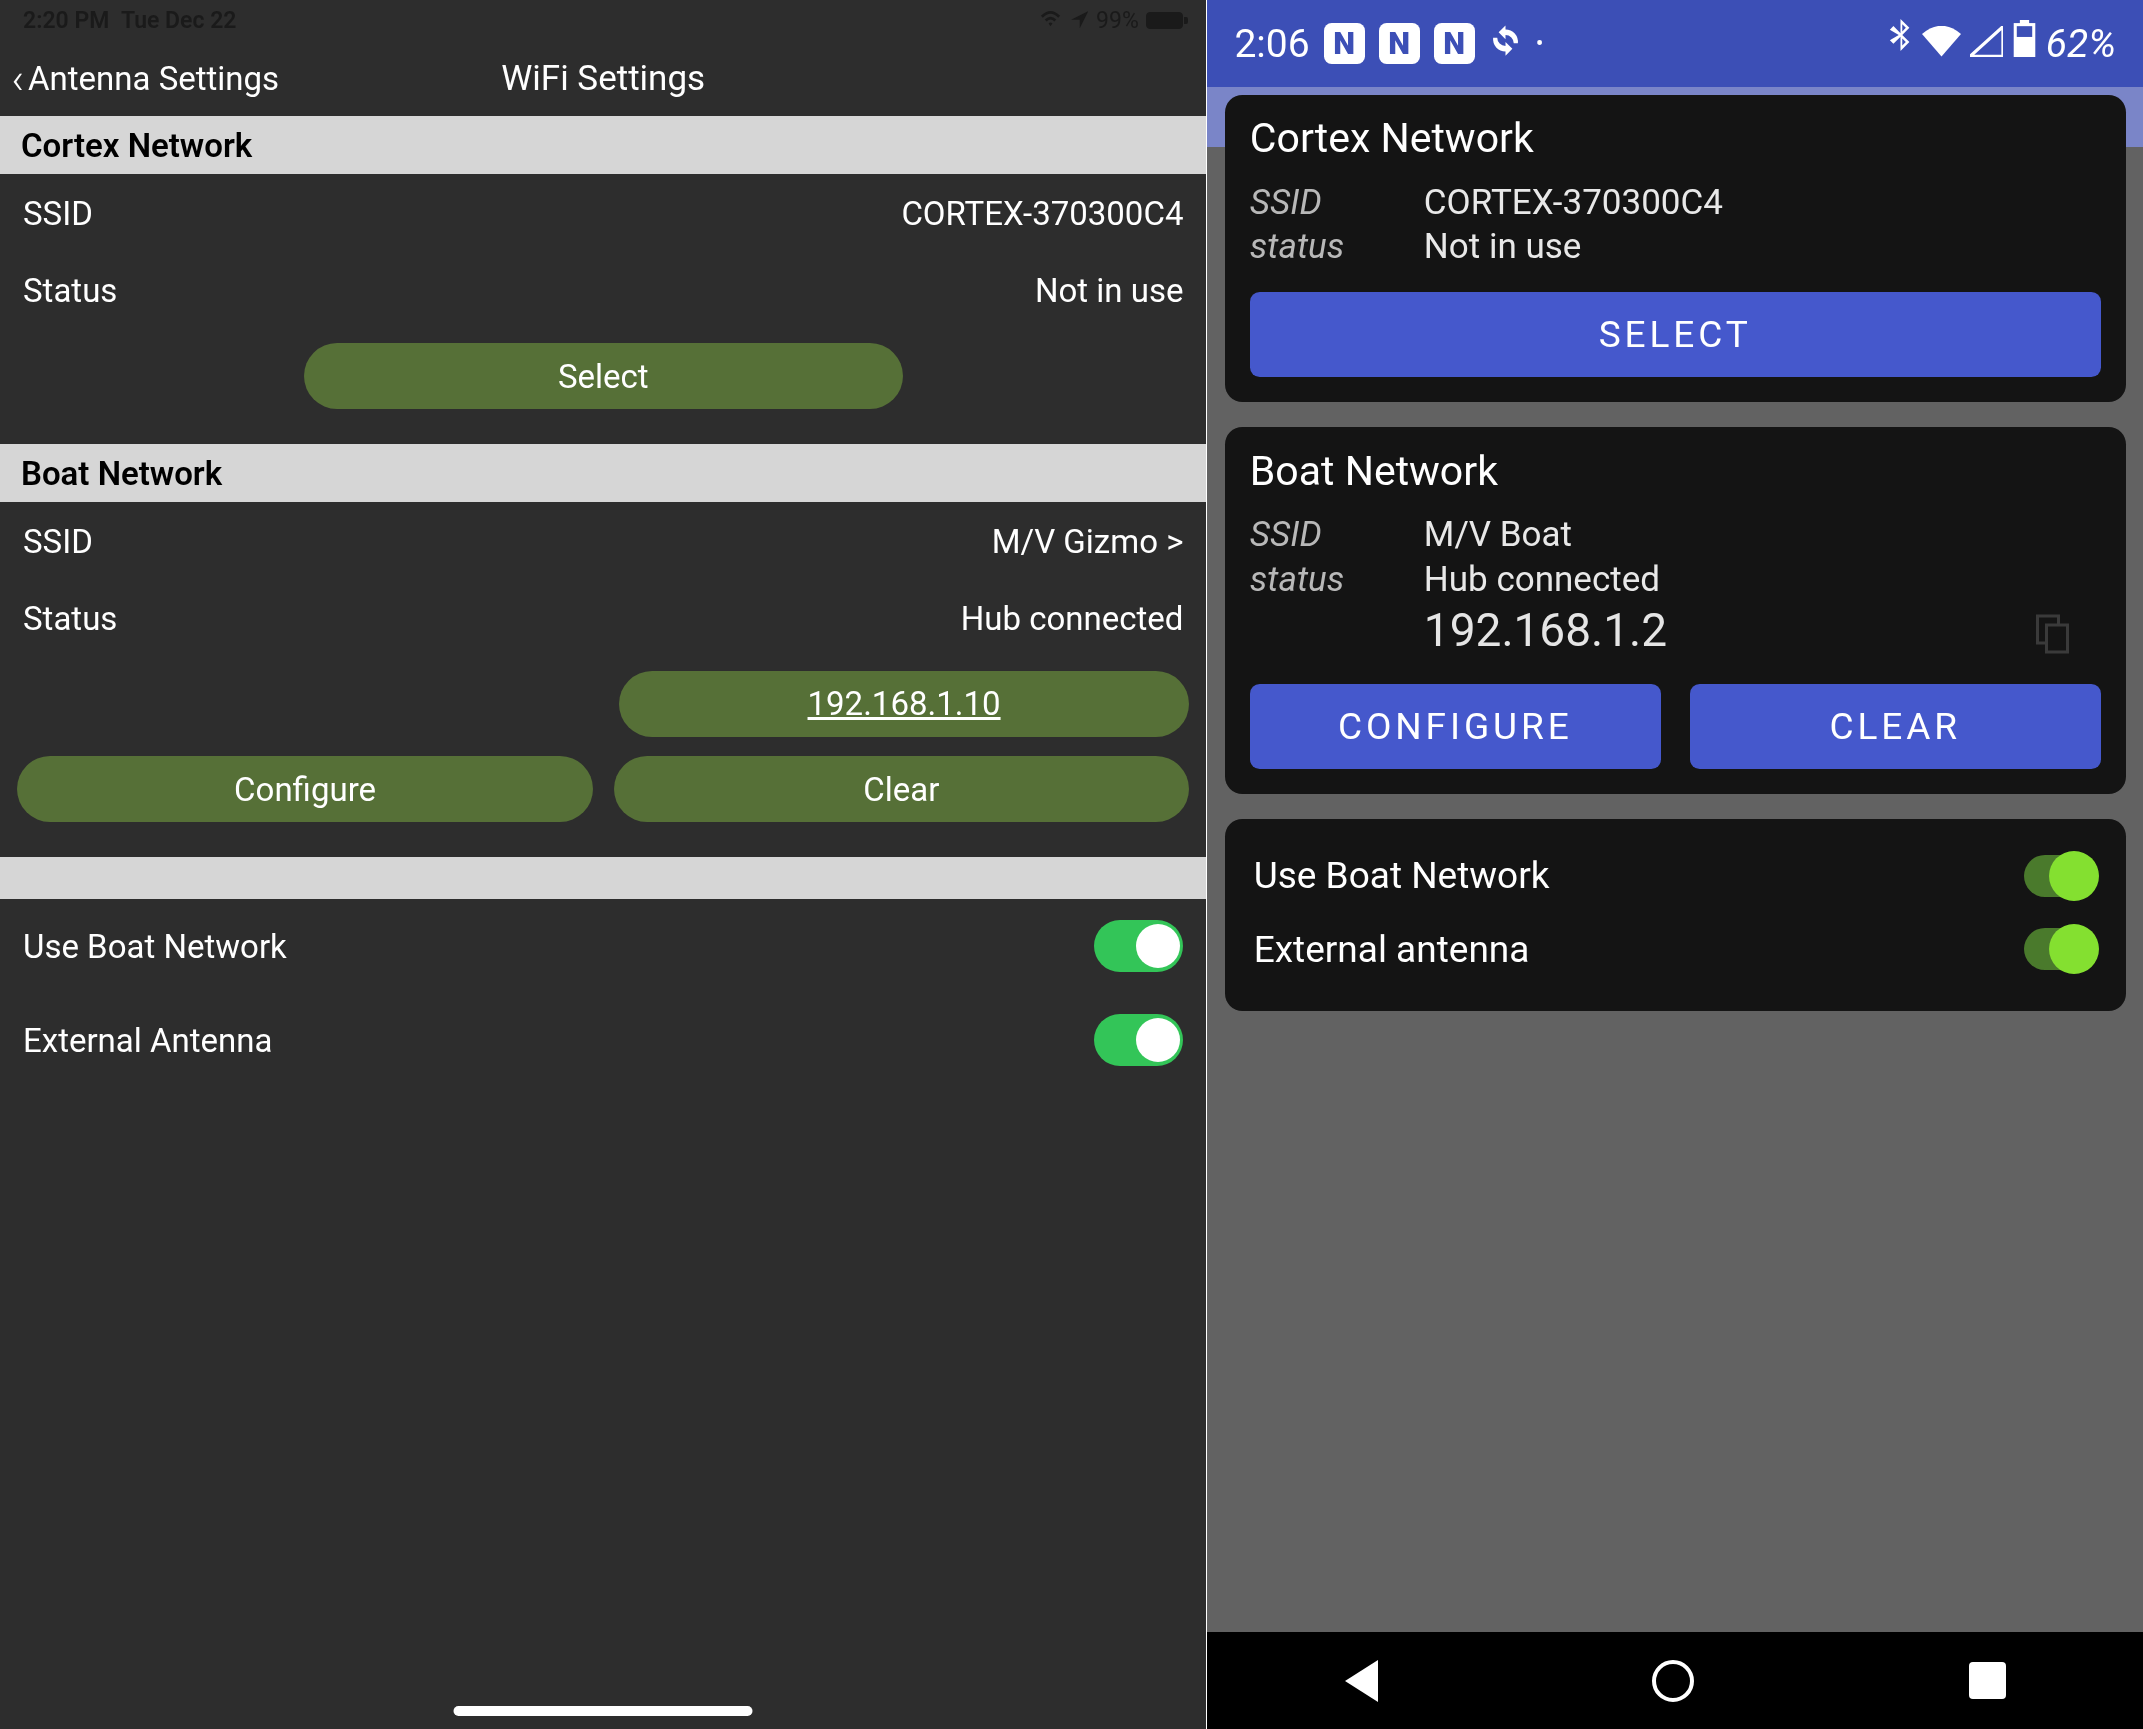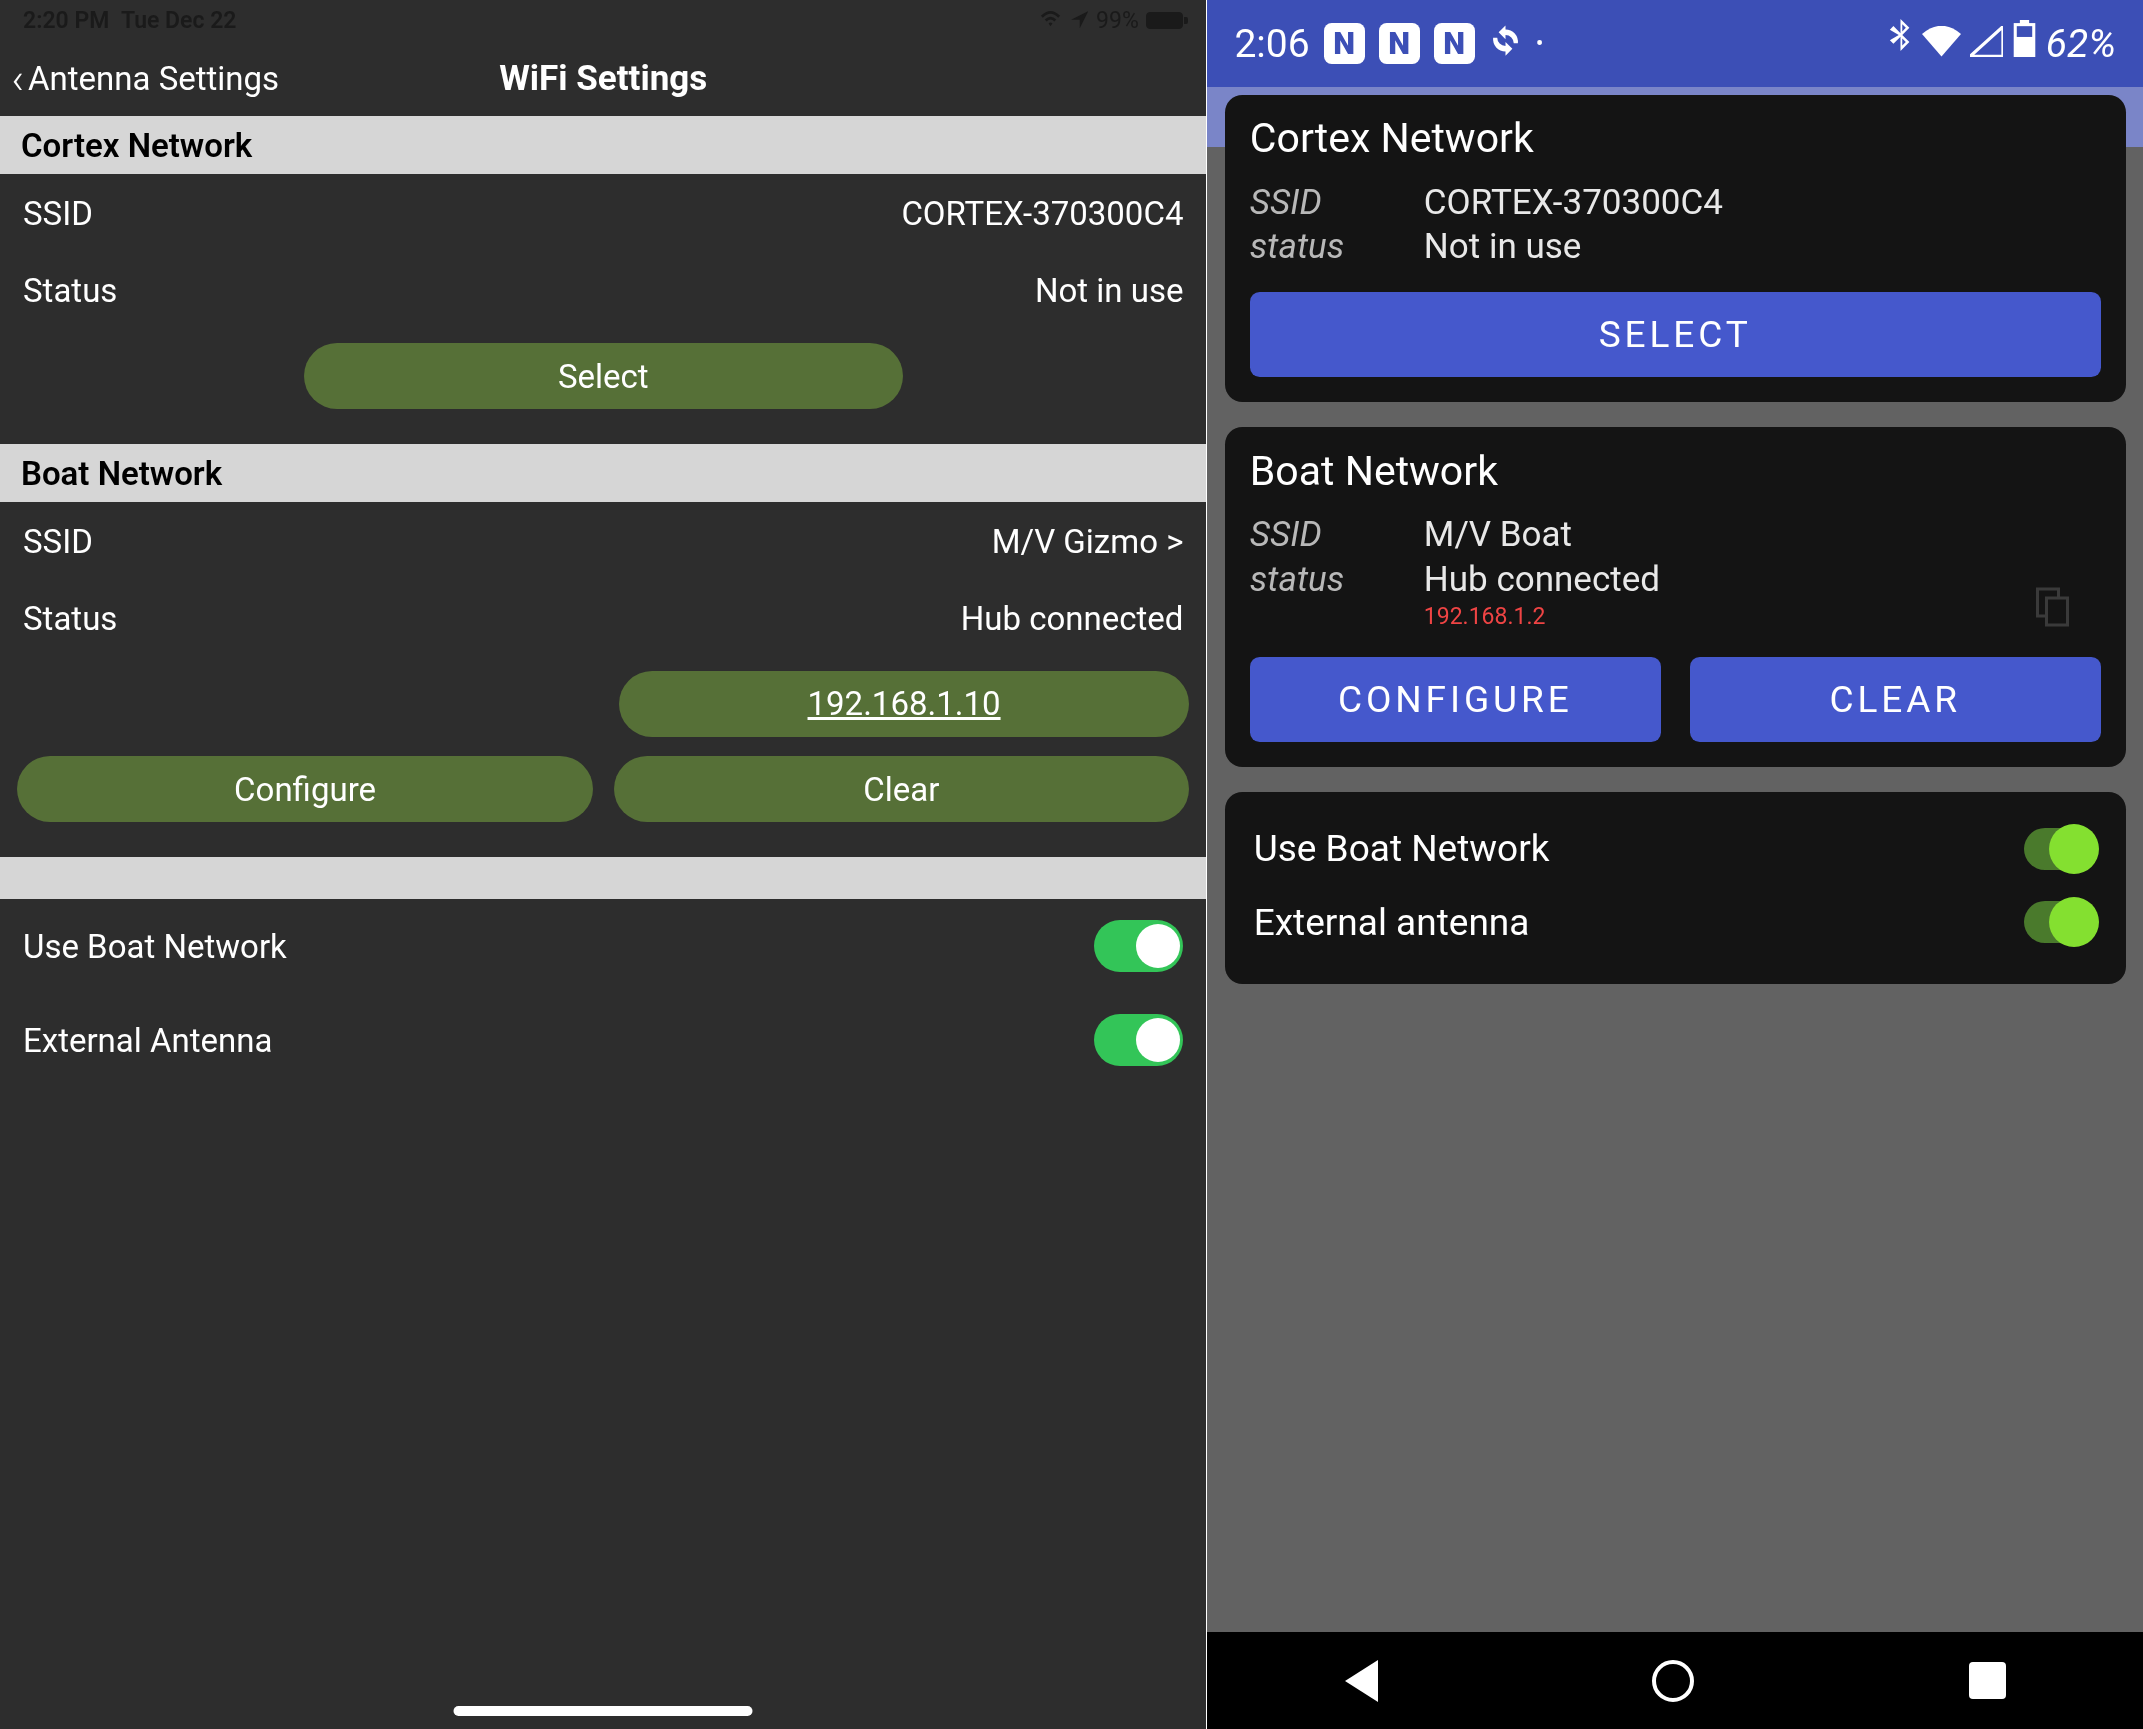--- a/index.html
+++ b/index.html
@@ -56,21 +56,21 @@
     background: #2d2d2d;
     padding: 0 11.6px;
   }
   .ios-back {
     display: flex; align-items: center; gap: 3.9px;
     font-size: 33px; color: #fff;
   }
   .ios-back-chev { font-size: 42px; line-height: 1; font-weight: 300; }
   .ios-title {
     position: absolute; left: 0; right: 0; text-align: center;
-    font-size: 35px; font-weight: 700; pointer-events: none;
+    font-size: 35px; font-weight: 400; pointer-events: none;
   }
   .section-hdr {
     background: #d6d6d6; color: #000; font-size: 33px; font-weight: 600;
     padding: 9.7px 21px;
   }
   .section-body {
     background: #2d2d2d;
     padding-bottom: 29px;
   }
   .row {
@@ -127,21 +127,21 @@
     padding: 0 17.4px; position: absolute; top: 95px; left: 0; right: 0;
   }
   .card {
     background: #141414; border-radius: 17.4px; padding: 19.3px 25px 25px;
     margin-bottom: 25px; color: #fff;
   }
   .card-title { font-size: 41px; margin-bottom: 17.4px; }
   .kv-row { display: flex; gap: 29px; font-size: 35px; padding: 1.9px 0; }
   .kv-row .k { font-style: italic; color: #b8b8b8; width: 145px; }
   .kv-row .v { color: #e8e8e8; }
-  .ip-extra { margin-left: 174px; font-size: 23px; color: #ef4444; padding-top: 1.9px; }
+  .ip-extra { margin-left: 174px; font-size: 46px; color: #e5e5e5; padding-top: 1.9px; }
   .and-btn {
     background: #4558cc; color: #fff; text-align: center;
     font-size: 37px; letter-spacing: 3.9px; border-radius: 9.7px;
     padding: 21px 0; margin-top: 23px; cursor: pointer;
   }
   .and-btn-row { display: flex; gap: 29px; margin-top: 27px; }
   .and-btn-row .and-btn { flex: 1; margin-top: 0; }
   .copy-icon {
     position: absolute; right: 54px; color: #3a3a3a; margin-top: -44px;
   }

